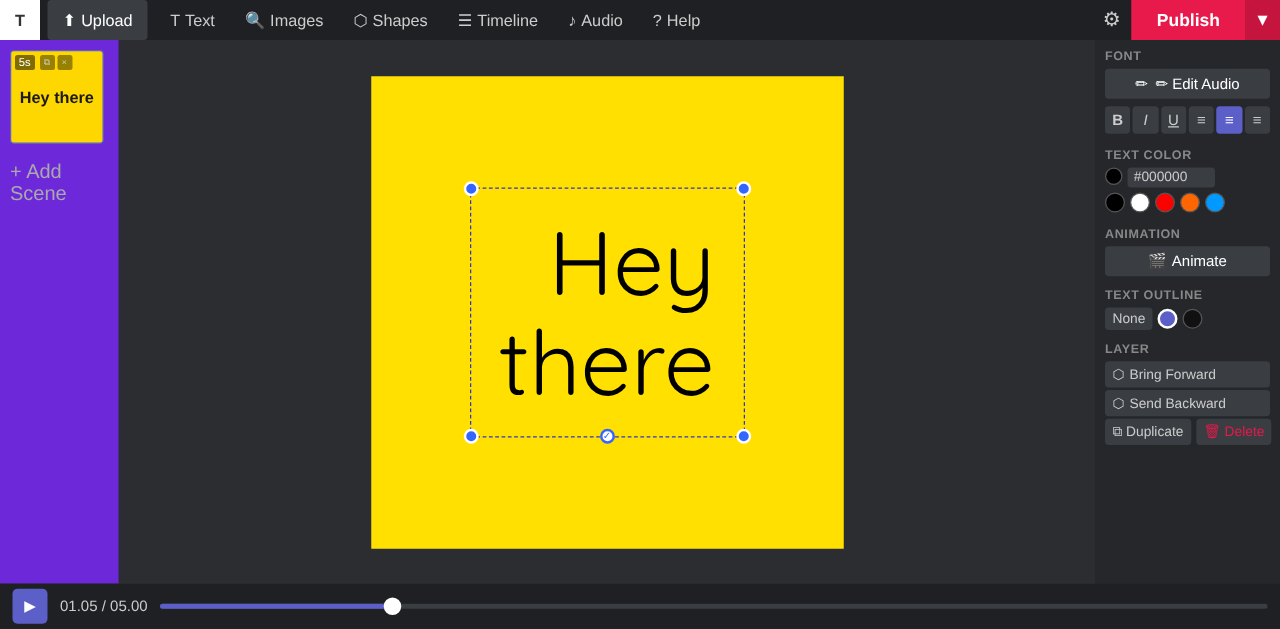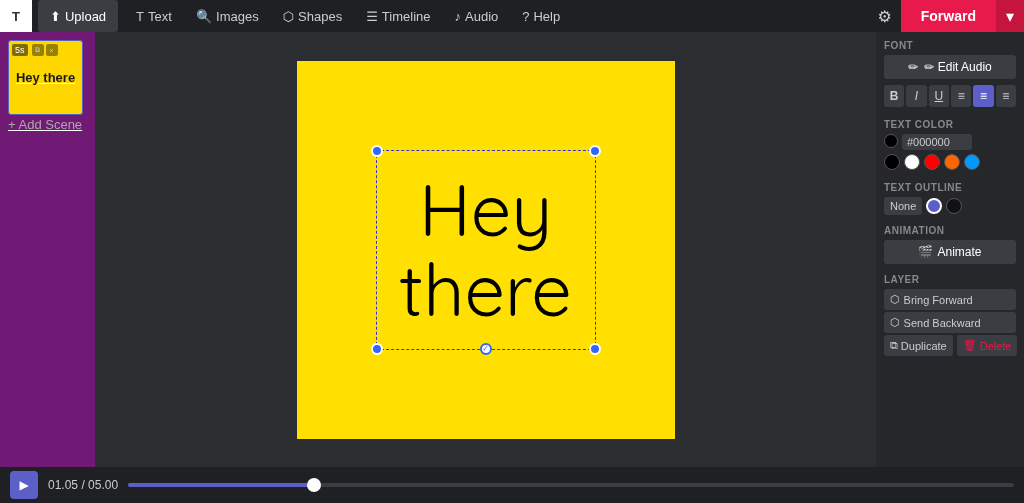--- a/index.html
+++ b/index.html
@@ -58,26 +58,25 @@
     
     .main-area {
       display: flex;
       flex: 1;
       overflow: hidden;
     }
 
     
     .left-panel {
       width: 95px;
-      background: #701a75;
+      background: #6d28d9;
       display: flex;
       flex-direction: column;
       padding: 8px;
       flex-shrink: 0;
-      text-decoration: underline;
     }
     .scene-thumb {
       background: #ffd700;
       width: 75px; height: 75px;
       border-radius: 3px;
       display: flex; align-items: center; justify-content: center;
       position: relative;
       cursor: pointer;
       border: 1px solid #5b5fc7;
     }
@@ -105,22 +104,22 @@
     }
     .scene-icon {
       width: 12px; height: 12px;
       background: rgba(0,0,0,0.4);
       border-radius: 2px;
       display: flex; align-items: center; justify-content: center;
       font-size: 7px; color: #ccc;
     }
     .add-scene {
       display: flex; align-items: center; gap: 4px;
-      margin-top: 2px;
-      color: #aaa; font-size: 13px;
+      margin-top: 14px;
+      color: #aaa; font-size: 16px;
       cursor: pointer;
     }
 
     
     .canvas-area {
       flex: 1;
       background: #2b2d31;
       display: flex;
       align-items: center;
       justify-content: center;
@@ -130,21 +129,21 @@
       width: 378px; height: 378px;
       background: #FFE000;
       position: relative;
       display: flex; align-items: center; justify-content: center;
     }
     .canvas-text {
       font-family: 'Quicksand', sans-serif;
       font-size: 72px;
       font-weight: 400;
       color: #000;
-      text-align: center;
+      text-align: right;
       line-height: 1.1;
       user-select: none;
     }
     
     .selection-box {
       position: absolute;
       border: 1.5px dashed #3333cc;
       top: 50%; left: 50%;
       transform: translate(-50%, -50%);
       width: 220px; height: 200px;
@@ -389,21 +388,21 @@
   </button>
   <button class="topnav-btn">
     <span>?</span>
     <span>Help</span>
   </button>
   <div class="topnav-spacer"></div>
   <div class="topnav-settings">
     <span>⚙</span>
   </div>
   <button class="topnav-publish">
-    <span>Forward</span>
+    <span>Publish</span>
   </button>
   <div class="topnav-publish-chevron">
     <span>▾</span>
   </div>
 </div>
 
 <div class="main-area">
 
   <div class="left-panel">
     <div class="scene-thumb">
@@ -469,36 +468,36 @@
       <div class="color-swatches">
         <div class="swatch" style="background:#000000;"></div>
         <div class="swatch" style="background:#ffffff;"></div>
         <div class="swatch" style="background:#ff0000;"></div>
         <div class="swatch" style="background:#ff6600;"></div>
         <div class="swatch" style="background:#0099ff;"></div>
       </div>
     </div>
 
     <div>
+      <div class="panel-section-label">ANIMATION</div>
+      <button class="animate-btn">
+        <span>🎬</span>
+        <span> Animate</span>
+      </button>
+    </div>
+
+    <div>
       <div class="panel-section-label">TEXT OUTLINE</div>
       <div class="outline-row">
         <button class="outline-none-btn">
           <span>None</span>
         </button>
         <div class="outline-swatch" style="background:#5b5fc7; border: 2px solid #fff;"></div>
         <div class="outline-swatch" style="background:#111; border: 1px solid #555;"></div>
       </div>
-    </div>
-
-    <div>
-      <div class="panel-section-label">ANIMATION</div>
-      <button class="animate-btn">
-        <span>🎬</span>
-        <span> Animate</span>
-      </button>
     </div>
 
     <div>
       <div class="panel-section-label">LAYER</div>
       <button class="layer-btn">
         <span>⬡</span>
         <span>Bring Forward</span>
       </button>
       <button class="layer-btn">
         <span>⬡</span>

